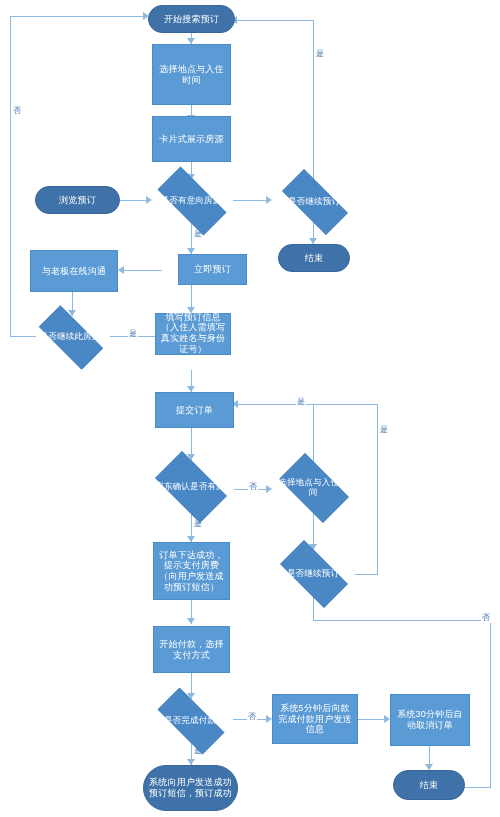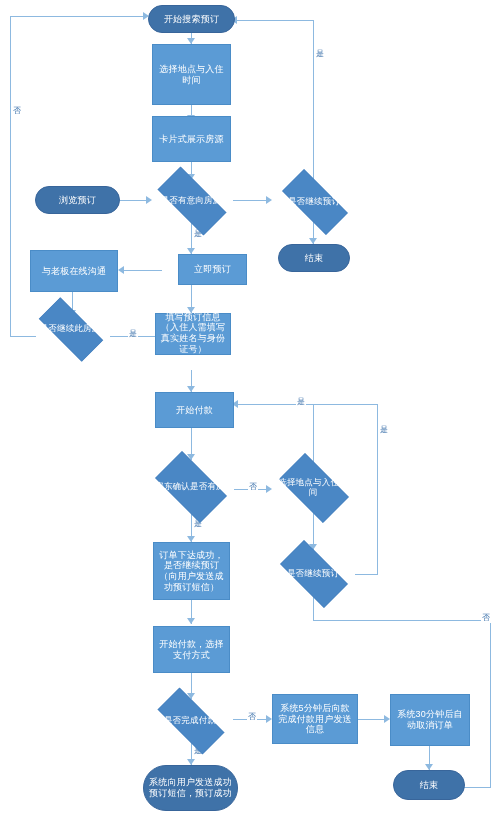--- a/index.html
+++ b/index.html
@@ -145,45 +145,45 @@
     <span class="dshape"></span>
     <span class="dtxt">是否继续预订</span>
   </div>
 
   <div class="node term" style="left:278px;top:244px;width:72px;height:28px;">结束</div>
 
   <div class="node rect" style="left:162px;top:254px;width:69px;height:31px;margin-left:16px;">立即预订</div>
 
   <div class="node rect" style="left:30px;top:250px;width:88px;height:42px;">与老板在线沟通</div>
 
-  <div class="node diamond" style="left:28px;top:308px;width:84px;height:41px;">
+  <div class="node diamond" style="left:28px;top:316px;width:84px;height:41px;">
     <span class="dshape"></span>
     <span class="dtxt">是否继续此房源</span>
   </div>
 
   <div class="node rect" style="left:155px;top:313px;width:76px;height:42px;font-family:Liberation Mono, monospace;">填写预订信息（入住人需填写真实姓名与身份证号）</div>
 
-  <div class="node rect" style="left:155px;top:392px;width:79px;height:36px;">开始付款</div>
+  <div class="node rect" style="left:155px;top:392px;width:79px;height:36px;">提交订单</div>
 
   <div class="node diamond" style="left:146px;top:460px;width:88px;height:52px;">
     <span class="dshape"></span>
     <span class="dtxt">房东确认是否有房</span>
   </div>
 
   <div class="node diamond" style="left:270px;top:462px;width:86px;height:50px;">
     <span class="dshape"></span>
     <span class="dtxt">选择地点与入住时间</span>
   </div>
 
   <div class="node diamond" style="left:270px;top:550px;width:86px;height:46px;">
     <span class="dshape"></span>
     <span class="dtxt">是否继续预订</span>
   </div>
 
-  <div class="node rect" style="left:153px;top:542px;width:77px;height:58px;">订单下达成功，是否继续预订（向用户发送成功预订短信）</div>
+  <div class="node rect" style="left:153px;top:542px;width:77px;height:58px;">订单下达成功，提示支付房费（向用户发送成功预订短信）</div>
 
   <div class="node rect" style="left:153px;top:626px;width:77px;height:47px;">开始付款，选择支付方式</div>
 
   <div class="node diamond" style="left:146px;top:699px;width:88px;height:42px;align-items:center;">
     <span class="dshape"></span>
     <span class="dtxt">是否完成付款</span>
   </div>
 
   <div class="node rect" style="left:272px;top:694px;width:86px;height:50px;">系统5分钟后向款完成付款用户发送信息</div>
 

